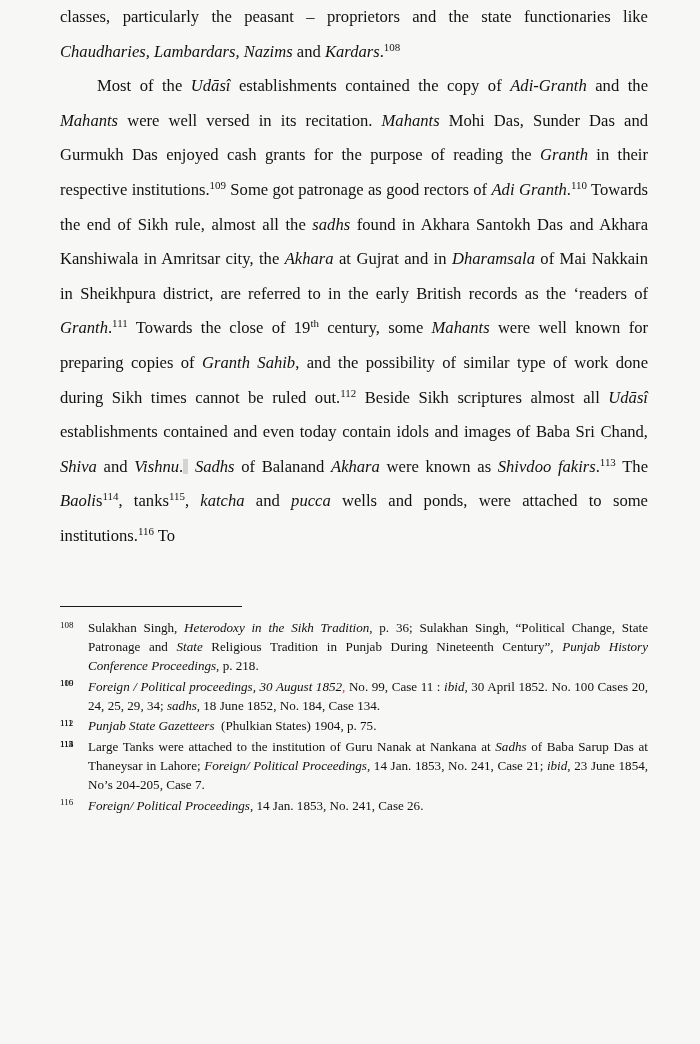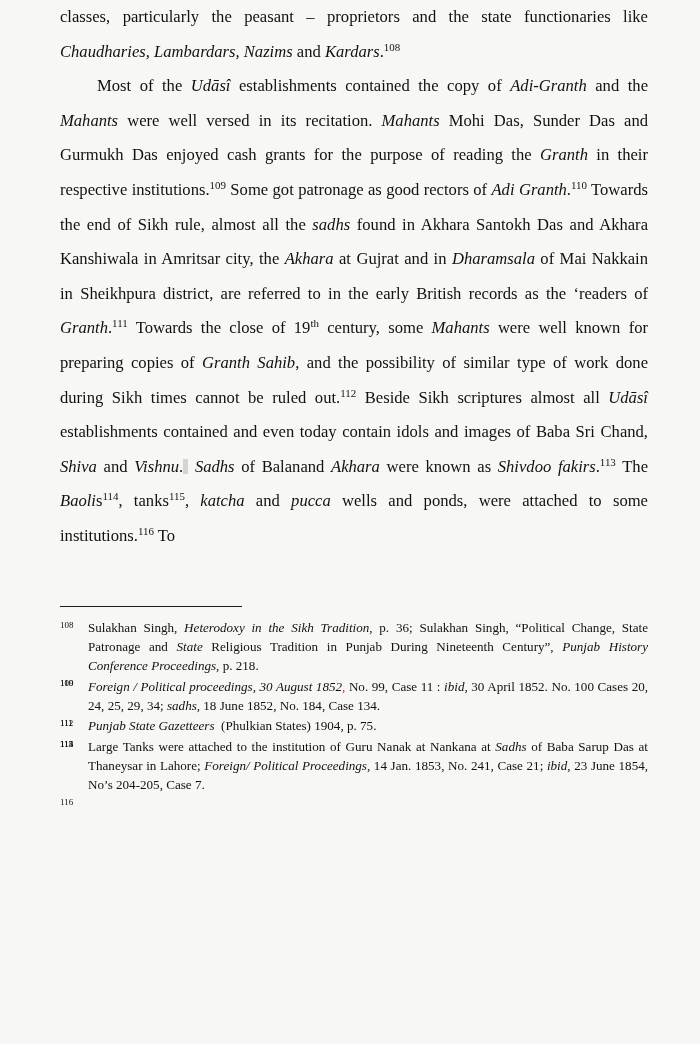--- a/index.html
+++ b/index.html
@@ -103,16 +103,16 @@
   <div class="fn-block">
 
   <p class="fn"><span class="fn-num">108</span><span>Sulakhan Singh, <i>Heterodoxy in the Sikh Tradition</i>, p. 36; Sulakhan Singh, “Political Change, State Patronage and <i>State</i> Religious Tradition in Punjab During Nineteenth Century”, <i>Punjab History Conference Proceedings</i>, p. 218.</span></p>
       <p class="fn"><span class="fn-num">109</span></p>
       <p class="fn"><span class="fn-num">110</span><span><i>Foreign / Political proceedings, 30 August 1852</i><span class="red-comma">,</span> No. 99, Case 11 : <i>ibid</i>, 30 April 1852. No. 100 Cases 20, 24, 25, 29, 34; <i>sadhs,</i> 18 June 1852, No. 184, Case 134.</span></p>
       <p class="fn"><span class="fn-num">111</span></p>
       <p class="fn"><span class="fn-num">112</span><span><i>Punjab State Gazetteers</i>&nbsp; (Phulkian States) 1904, p. 75.</span></p>
       <p class="fn"><span class="fn-num">113</span></p>
       <p class="fn"><span class="fn-num">114</span></p>
       <p class="fn"><span class="fn-num">115</span><span>Large Tanks were attached to the institution of Guru Nanak at Nankana at <i>Sadhs</i> of Baba Sarup Das at Thaneysar in Lahore; <i>Foreign/ Political Proceedings</i>, 14 Jan. 1853, No. 241, Case 21; <i>ibid</i>, 23 June 1854, No’s 204-205, Case 7.</span></p>
-      <p class="fn"><span class="fn-num">116</span></p>
+      <p class="fn"><span class="fn-num">116</span><span><i>Foreign/ Political Proceedings</i>, 14 Jan. 1853, No. 241, Case 26.</span></p>
     </div>
 
 </div>
 
 </body></html>

